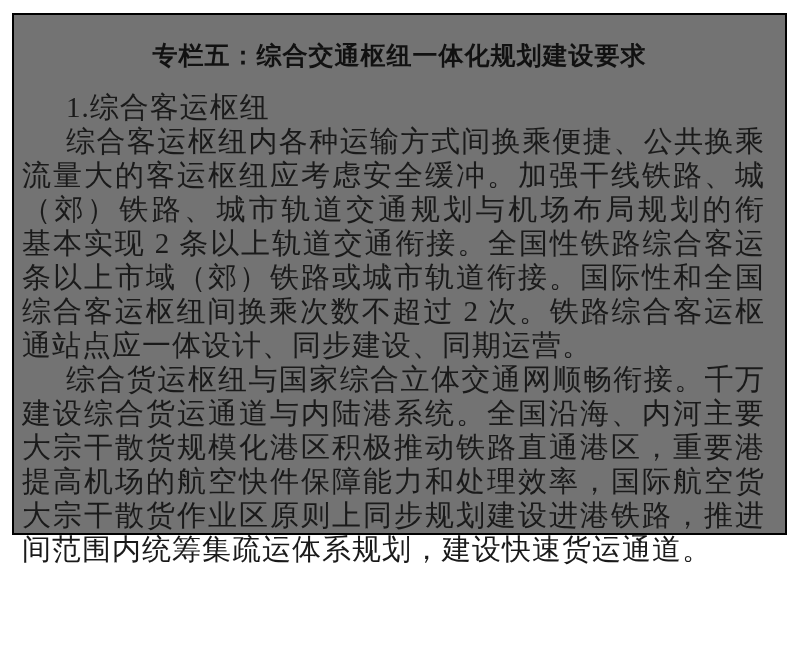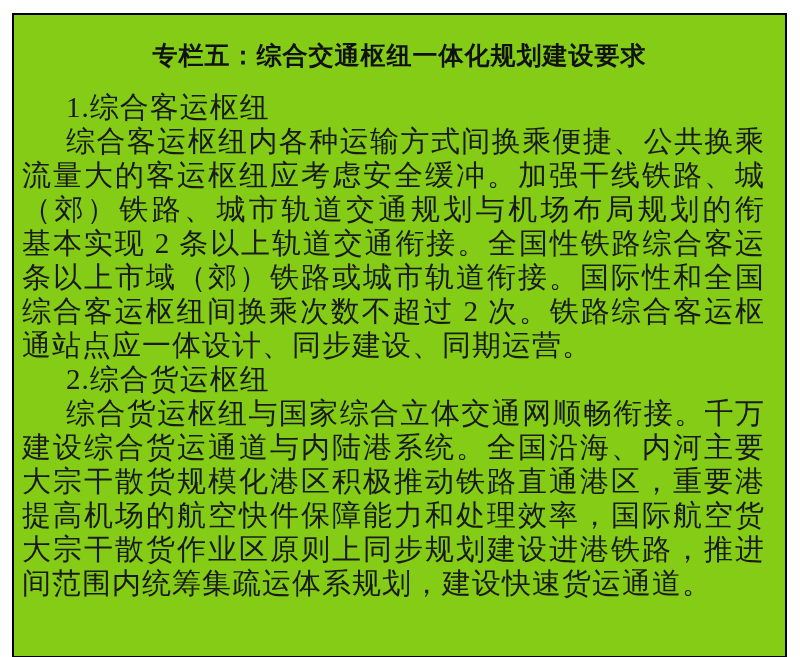--- a/index.html
+++ b/index.html
@@ -12,24 +12,24 @@
     width: 800px;
     height: 657px;
     background: #ffffff;
     overflow: hidden;
   }
   .panel {
     position: absolute;
     left: 12px;
     top: 13px;
     width: 775px;
-    height: 645px;
+    height: 522px;
     box-sizing: border-box;
     border: 2px solid #000000;
-    background: #84cc16;
+    background: #737373;
   }
   .panel-title {
     margin: 26px 10px 0 10px;
     text-align: center;
     font-family: "Liberation Sans", "DejaVu Sans", sans-serif;
     font-weight: bold;
     font-size: 25px;
     line-height: 29px;
     letter-spacing: 1px;
     color: #111111;
@@ -69,21 +69,20 @@
     <div class="panel-title">专栏五：综合交通枢纽一体化规划建设要求</div>
     <div class="panel-body">
         <div class="section-heading">1.综合客运枢纽</div>
         <div class="text-line fill indent">综合客运枢纽内各种运输方式间换乘便捷、公共换乘设施完备，客</div>
         <div class="text-line fill">流量大的客运枢纽应考虑安全缓冲。加强干线铁路、城际铁路、市域</div>
         <div class="text-line fill">（郊）铁路、城市轨道交通规划与机场布局规划的衔接，国际航空枢纽</div>
         <div class="text-line fill">基本实现 2 条以上轨道交通衔接。全国性铁路综合客运枢纽基本实现 2</div>
         <div class="text-line fill">条以上市域（郊）铁路或城市轨道衔接。国际性和全国性综合交通枢纽</div>
         <div class="text-line fill">综合客运枢纽间换乘次数不超过 2 次。铁路综合客运枢纽与城市轨道交</div>
         <div class="text-line">通站点应一体设计、同步建设、同期运营。</div>
-        <div class="section-heading">2.综合货运枢纽</div>
         <div class="text-line fill indent">综合货运枢纽与国家综合立体交通网顺畅衔接。千万标箱港口规划</div>
         <div class="text-line fill">建设综合货运通道与内陆港系统。全国沿海、内河主要港口的集装箱、</div>
         <div class="text-line fill">大宗干散货规模化港区积极推动铁路直通港区，重要港区新建集装箱、</div>
         <div class="text-line fill">提高机场的航空快件保障能力和处理效率，国际航空货运枢纽在更大空</div>
         <div class="text-line fill">大宗干散货作业区原则上同步规划建设进港铁路，推进港铁协同管理。</div>
         <div class="text-line">间范围内统筹集疏运体系规划，建设快速货运通道。</div>
       </div>
   </div>
 </div>
 

